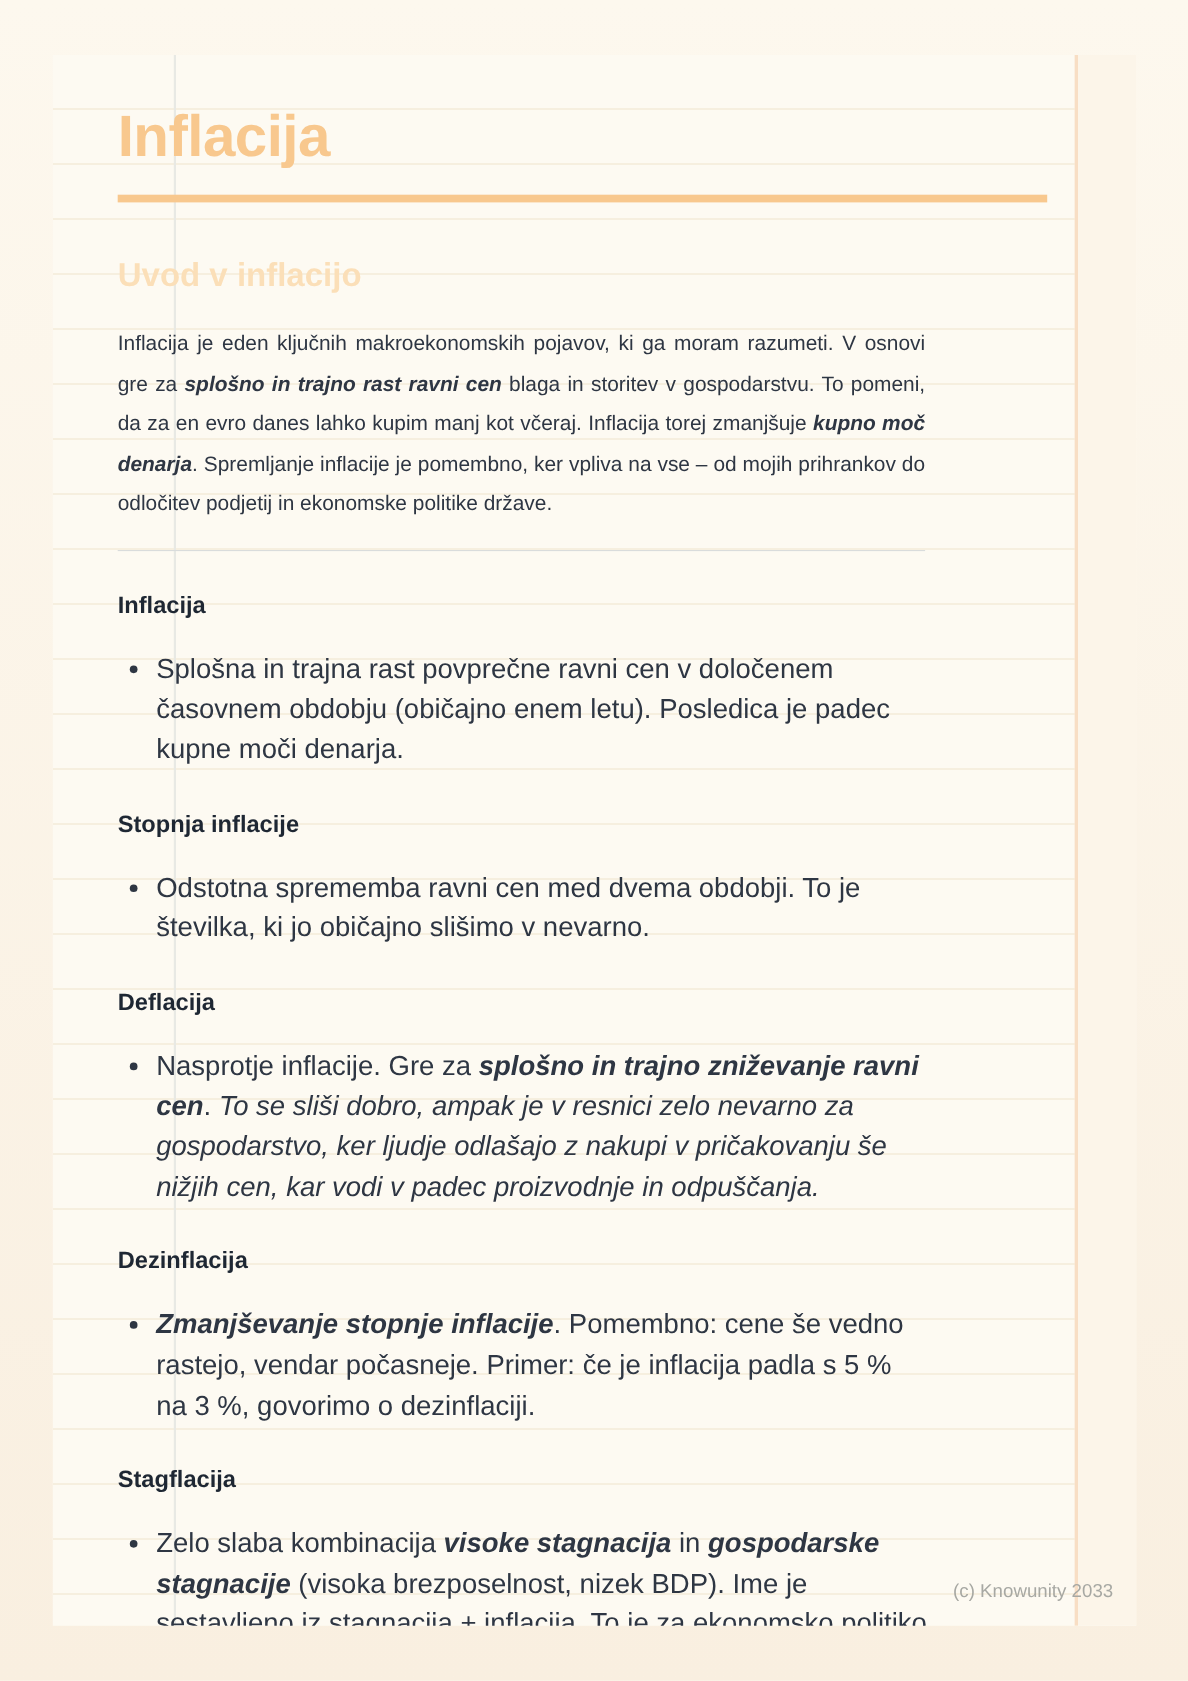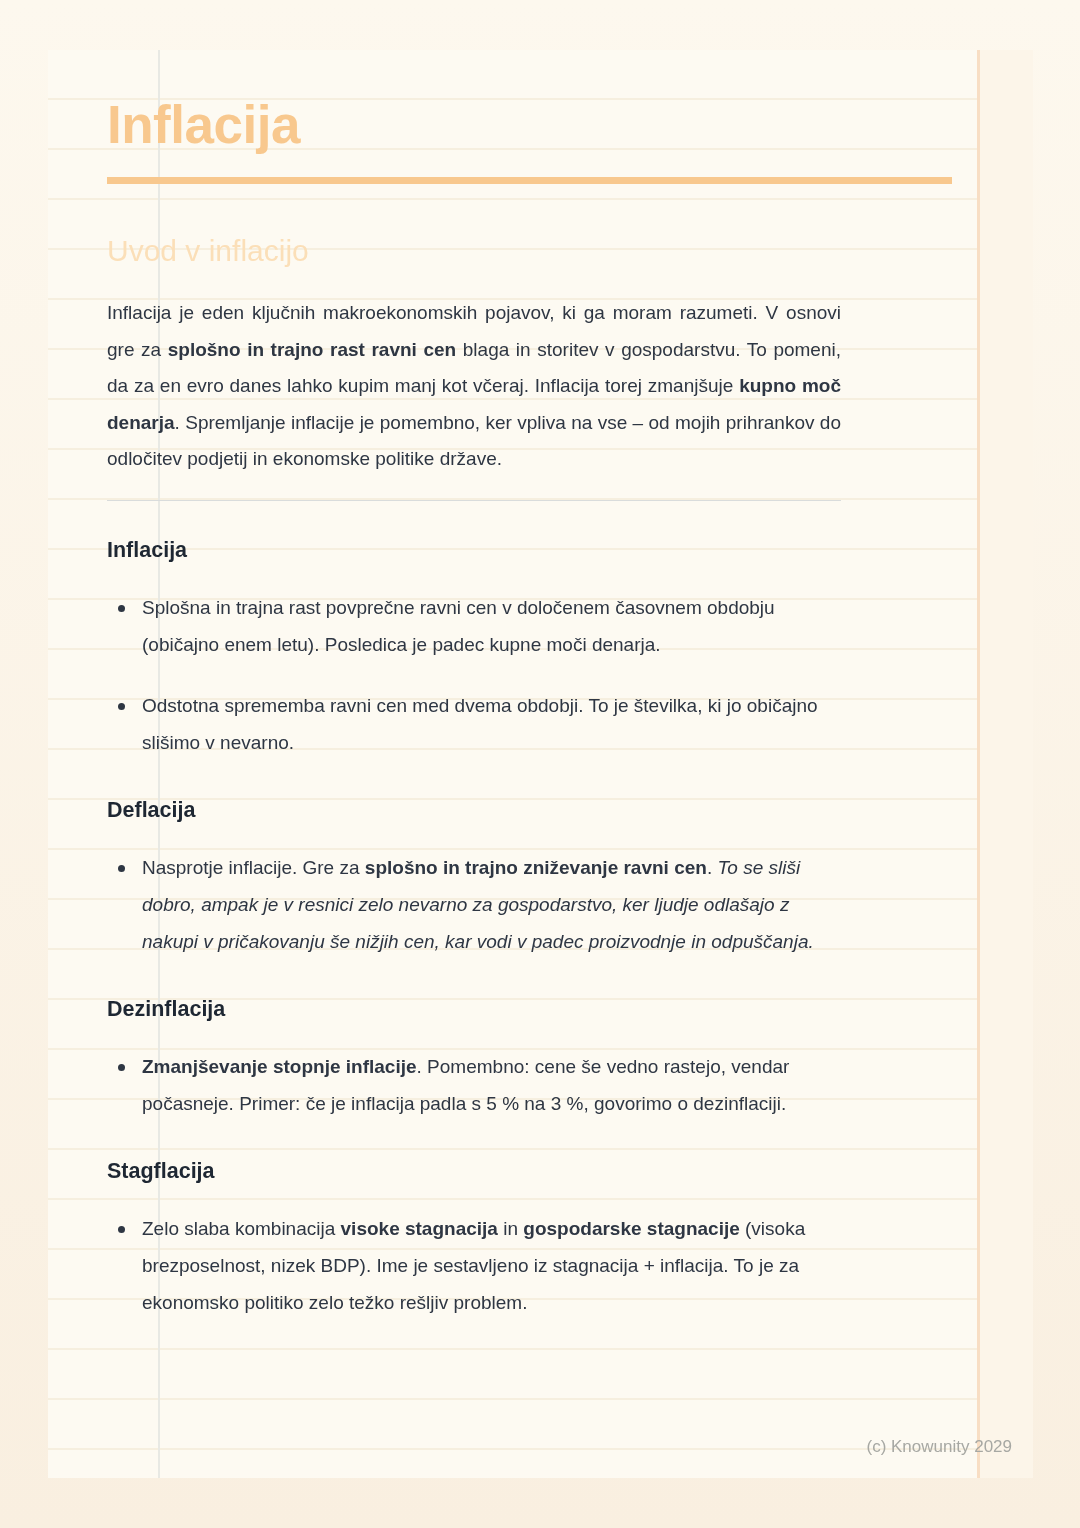--- a/index.html
+++ b/index.html
@@ -57,21 +57,21 @@
     font-size:53px; line-height:58px;
     font-weight:700; letter-spacing:-0.5px;
     color:var(--accent);
   }
   .title-rule{
     margin-top:23px;
     width:845px; height:7px;
     background:var(--accent);
   }
   h2.section-heading{
-    font-size:30px; line-height:35px; font-weight:400;
+    font-size:30px; line-height:35px; font-weight:700;
     color:var(--heading-light);
   }
   .h2-intro{margin-top:49px;}
   .h2-terms{margin-top:37px;}
   p.lead{
     margin-top:27px;
     width:734px;
     font-size:19px; line-height:36.6px;
     color:var(--body-text);
     text-align:justify;
@@ -88,30 +88,30 @@
     color:var(--term-heading);
   }
   .term ul{
     list-style:none;
     margin-top:25px;
   }
   .term li{
     position:relative;
     padding-left:35px;
     width:738px;
-    font-size:19px; line-height:36.6px;
+    font-size:25px; line-height:36.6px;
     color:var(--body-text);
   }
   .term li::before{
     content:"";
     position:absolute; left:11px; top:15px;
     width:7px; height:7px; border-radius:50%;
     background:var(--body-text);
   }
-  .b{font-weight:700;}
+  .b{font-weight:700;font-style:italic;}
   .i{font-style:italic;}
   .watermark{
     position:absolute;
     top:1437px; right:68px;
     font-size:17px; line-height:19px;
     color:var(--watermark);
     z-index:5;
   }
 </style>
 </head>
@@ -132,20 +132,21 @@
     <hr class="divider">
 
     <div id="terms">
         <div class="term">
           <h3>Inflacija</h3>
           <ul>
             <li><span>Splošna in trajna rast povprečne ravni cen v določenem časovnem obdobju (običajno enem letu). Posledica je padec kupne moči denarja.</span></li>
           </ul>
         </div>
         <div class="term">
+          <h3>Stopnja inflacije</h3>
           <ul>
             <li><span>Odstotna sprememba ravni cen med dvema obdobji. To je številka, ki jo običajno slišimo v nevarno.</span></li>
           </ul>
         </div>
         <div class="term">
           <h3>Deflacija</h3>
           <ul>
             <li><span>Nasprotje inflacije. Gre za </span><span class="b">splošno in trajno zniževanje ravni cen</span><span>. </span><span class="i">To se sliši dobro, ampak je v resnici zelo nevarno za gospodarstvo, ker ljudje odlašajo z nakupi v pričakovanju še nižjih cen, kar vodi v padec proizvodnje in odpuščanja.</span></li>
           </ul>
         </div>
@@ -158,13 +159,13 @@
         <div class="term">
           <h3>Stagflacija</h3>
           <ul>
             <li><span>Zelo slaba kombinacija </span><span class="b">visoke stagnacija</span><span> in </span><span class="b">gospodarske stagnacije</span><span> (visoka brezposelnost, nizek BDP). Ime je sestavljeno iz stagnacija + inflacija. To je za ekonomsko politiko zelo težko rešljiv problem.</span></li>
           </ul>
         </div>
       </div>
   </div>
 </div>
 
-<div class="watermark">(c) Knowunity 2029</div>
+<div class="watermark">(c) Knowunity 2033</div>
 
 </body></html>

